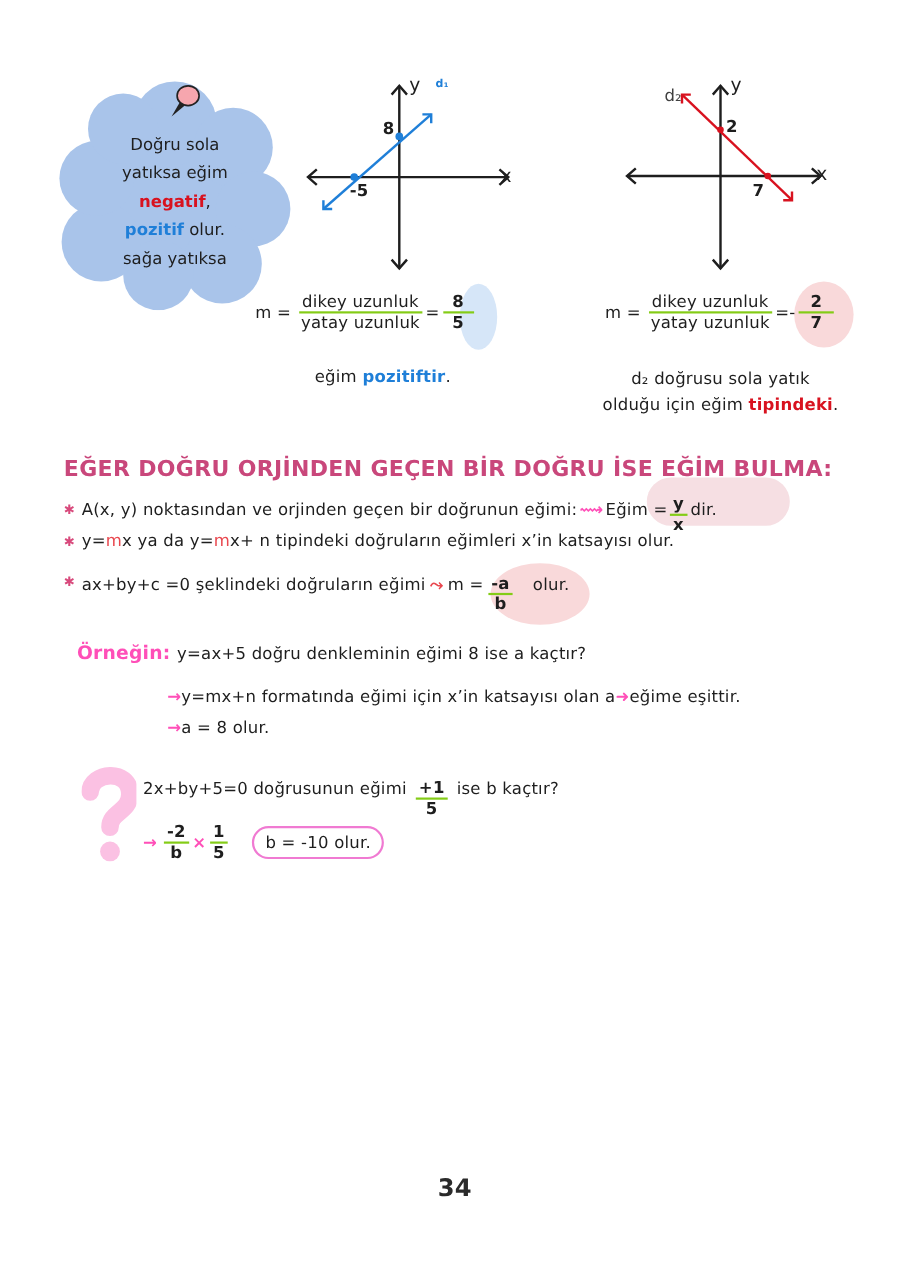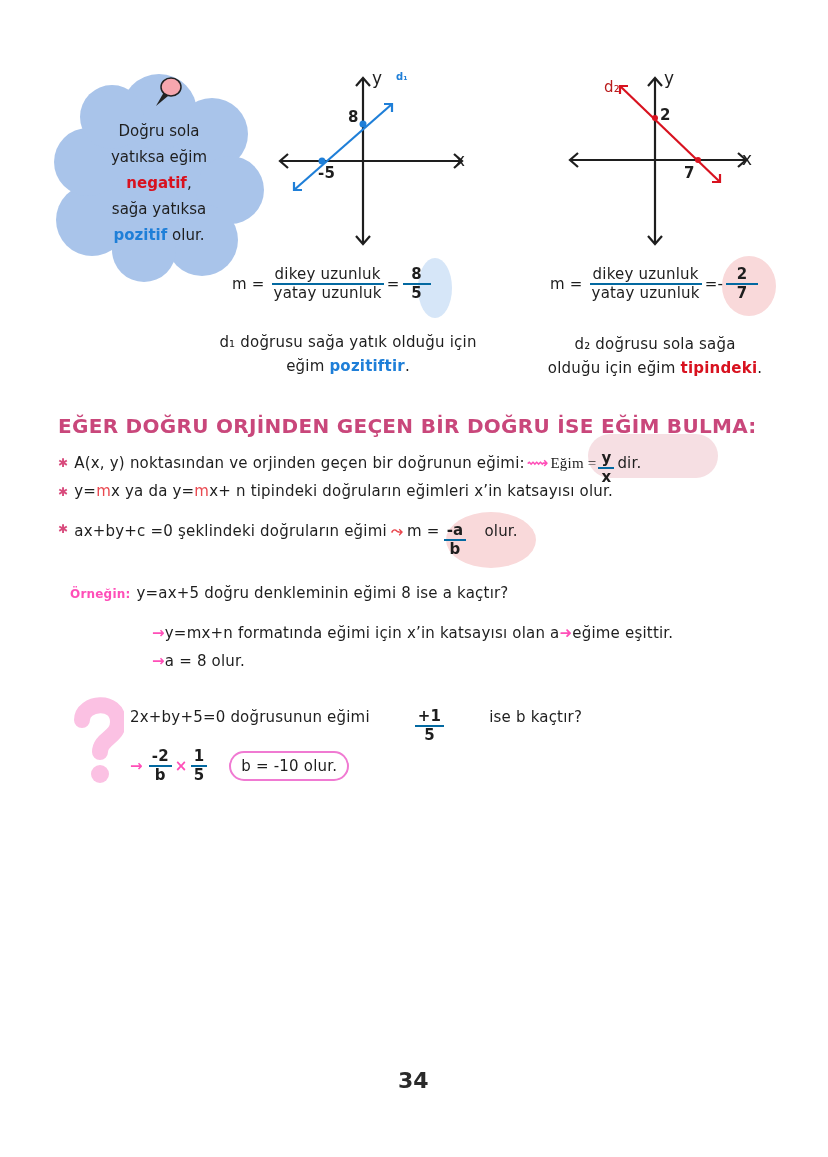--- a/index.html
+++ b/index.html
@@ -4,21 +4,21 @@
 <style>
   html, body { margin:0; padding:0; background:#ffffff; }
   body { width:828px; height:1157px; position:relative; overflow:hidden;
          font-family:"DejaVu Sans", sans-serif; color:#1e1e1e; }
   .abs { position:absolute; }
   .txt { font-size:15px; white-space:nowrap; letter-spacing:0.2px; }
   .red { color:#d8121f; font-weight:bold; }
   .blue { color:#1f7fd8; font-weight:bold; }
   .pinkm { color:#e9484f; }
   .frac { display:inline-flex; flex-direction:column; align-items:center; vertical-align:middle; line-height:1.15; }
-  .frac .num { border-bottom:2px solid #0369a1; padding:0 3px; }
+  .frac .num { border-bottom:2px solid #84cc16; padding:0 3px; }
   .frac .den { padding:0 3px; }
   .bold { font-weight:bold; }
   .cloud-text { text-align:center; font-size:15px; line-height:26px; }
   .heading { color:#c9477b; font-size:20px; font-weight:bold; letter-spacing:0.3px; }
   .bullet { color:#d84a7c; font-size:12px; margin-right:6px; }
   .arrow-pink { color:#ff4fb8; font-weight:bold; }
   .arrow-red { color:#e9484f; font-weight:bold; }
   .blob-blue { background:#d6e6f8; border-radius:50%; }
   .blob-pink { background:#f9d9da; border-radius:50%; }
   .blob-pink2 { background:#f6dfe3; border-radius:30px; }
@@ -41,22 +41,22 @@
     </g>
   </svg>
   <svg width="30" height="34" style="position:absolute;left:100px;top:2px;">
     <polygon points="4,32 12,18 16,22" fill="#222"></polygon>
     <ellipse cx="19" cy="13" rx="10" ry="9" fill="#f6a6ae" stroke="#222" stroke-width="1.5"></ellipse>
   </svg>
   <div class="cloud-text abs" style="left:20px;top:46px;width:174px;">
     <div>Doğru sola</div>
     <div>yatıksa eğim</div>
     <div><span class="red">negatif</span><span>,</span></div>
+    <div><span class="blue">pozitif</span><span> olur.</span></div>
     <div>sağa yatıksa</div>
-    <div><span class="blue">pozitif</span><span> olur.</span></div>
   </div>
 </div>
 
 <div class="abs" style="left:272px;top:66px;width:210px;height:186px;">
   <svg width="210" height="186">
     <g stroke="#1e1e1e" stroke-width="2.2" fill="none">
       <line x1="8" y1="95" x2="190" y2="95"></line>
       <polyline points="16,88 8,95 16,102"></polyline>
       <polyline points="182,88 190,95 182,102"></polyline>
       <line x1="91" y1="12" x2="91" y2="178"></line>
@@ -91,69 +91,68 @@
     <g stroke="#d8121f" stroke-width="2.2" fill="none">
       <line x1="58" y1="20" x2="158" y2="116"></line>
       <polyline points="58,28 58,20 66,20"></polyline>
       <polyline points="150,116 158,116 158,108"></polyline>
     </g>
     <circle cx="93" cy="52" r="3" fill="#d8121f"></circle>
     <circle cx="136" cy="94" r="3" fill="#d8121f"></circle>
   </svg>
   <span class="abs txt" style="left:102px;top:2px;font-size:17px;">y</span>
   <span class="abs txt" style="left:180px;top:83px;font-size:17px;">x</span>
-  <span class="abs txt" style="left:42px;top:12px;color:#b91c1c;font-size:15px;">d₂</span>
+  <span class="abs txt" style="left:42px;top:12px;color:#404040;font-size:15px;">d₂</span>
   <span class="abs txt bold" style="left:98px;top:40px;">2</span>
   <span class="abs txt bold" style="left:122px;top:98px;">7</span>
 </div>
 
 <div class="abs blob-blue" style="left:418px;top:258px;width:34px;height:60px;"></div>
 <div class="abs txt" style="left:232px;top:266px;display:flex;align-items:center;">
   <span style="margin-right:6px;">m =</span>
   <span class="frac">
     <span class="num">dikey uzunluk</span>
     <span class="den">yatay uzunluk</span>
   </span>
   <span style="margin:0 2px;">=</span>
   <span class="frac bold" style="width:30px;">
     <span class="num" style="width:22px;text-align:center;">8</span>
     <span class="den">5</span>
   </span>
 </div>
 <div class="abs txt" style="left:200px;top:330px;width:296px;text-align:center;line-height:24px;">
-  <div>d₁ doğrusu sağa yatık olduğu için</div>
   <div><span>eğim </span><span class="blue">pozitiftir</span><span>.</span></div>
 </div>
 
 <div class="abs blob-pink" style="left:722px;top:256px;width:54px;height:60px;"></div>
 <div class="abs txt" style="left:550px;top:266px;display:flex;align-items:center;">
   <span style="margin-right:6px;">m =</span>
   <span class="frac">
     <span class="num">dikey uzunluk</span>
     <span class="den">yatay uzunluk</span>
   </span>
   <span style="margin:0 2px;">=-</span>
   <span class="frac bold" style="width:34px;">
     <span class="num" style="width:26px;text-align:center;">2</span>
     <span class="den">7</span>
   </span>
 </div>
 <div class="abs txt" style="left:530px;top:332px;width:250px;text-align:center;line-height:24px;">
-  <div>d₂ doğrusu sola sağa</div>
+  <div>d₂ doğrusu sola yatık</div>
   <div><span>olduğu için eğim </span><span class="red">tipindeki</span><span>.</span></div>
 </div>
 
 <div class="abs heading" style="left:58px;top:414px;">EĞER DOĞRU ORJİNDEN GEÇEN BİR DOĞRU İSE EĞİM BULMA:</div>
 
 <div class="abs blob-pink2" style="left:588px;top:434px;width:130px;height:44px;"></div>
 <div class="abs txt" style="left:58px;top:440px;display:flex;align-items:center;">
   <span class="bullet">✱</span>
   <span>A(x, y) noktasından ve orjinden geçen bir doğrunun eğimi:</span>
   <span class="arrow-pink" style="margin:0 2px;">⟿</span>
-  <span style="margin-right:2px;font-family:Liberation Serif, serif;">Eğim =</span>
+  <span style="margin-right:2px;">Eğim =</span>
   <span class="frac bold" style="margin-top:10px;">
     <span class="num">y</span>
     <span class="den">x</span>
   </span>
   <span style="margin-left:3px;">dir.</span>
 </div>
 
 <div class="abs txt" style="left:58px;top:482px;">
   <span class="bullet">✱</span><span>y=</span><span class="pinkm">m</span><span>x ya da  y=</span><span class="pinkm">m</span><span>x+ n tipindeki doğruların eğimleri x’in katsayısı olur.</span>
 </div>
@@ -165,34 +164,34 @@
   <span class="arrow-red" style="margin:0 4px;">⤳</span>
   <span style="margin-right:4px;">m =</span>
   <span class="frac bold">
     <span class="num">-a</span>
     <span class="den">b</span>
   </span>
   <span style="margin-left:18px;">olur.</span>
 </div>
 
 <div class="abs txt" style="left:70px;top:584px;">
-  <span style="color:#ff4fb8;font-weight:bold;font-size:12px;margin-right:6px;">Örneğin:</span><span>y=ax+5 doğru denkleminin eğimi  8  ise a kaçtır?</span>
+  <span style="color:#ff4fb8;font-weight:bold;font-size:17px;margin-right:6px;">Örneğin:</span><span>y=ax+5 doğru denkleminin eğimi  8  ise a kaçtır?</span>
 </div>
 <div class="abs txt" style="left:152px;top:624px;">
   <span class="arrow-pink">→</span><span>y=mx+n formatında eğimi için x’in katsayısı olan a</span><span class="arrow-pink">➜</span><span>eğime eşittir.</span>
 </div>
 <div class="abs txt" style="left:152px;top:652px;">
   <span class="arrow-pink">→</span><span>a = 8 olur.</span>
 </div>
 
 <svg class="abs" width="50" height="92" style="left:74px;top:694px;">
   <path d="M8,26 C8,8 44,4 44,28 C44,44 26,44 26,58" stroke="#fbc1e3" stroke-width="16" fill="none" stroke-linecap="round"></path>
   <circle cx="26" cy="80" r="9" fill="#fbc1e3"></circle>
 </svg>
-<div class="abs txt" style="left:130px;top:708px;display:flex;align-items:flex-start;gap:37px;">
+<div class="abs txt" style="left:130px;top:708px;display:flex;align-items:flex-start;">
   <span style="margin-right:8px;">2x+by+5=0 doğrusunun eğimi</span>
   <span class="frac bold">
     <span class="num">+1</span>
     <span class="den">5</span>
   </span>
   <span style="margin-left:8px;">ise b kaçtır?</span>
 </div>
 <div class="abs txt" style="left:130px;top:748px;display:flex;align-items:center;">
   <span class="arrow-pink" style="margin-right:6px;">→</span>
   <span class="frac bold">

